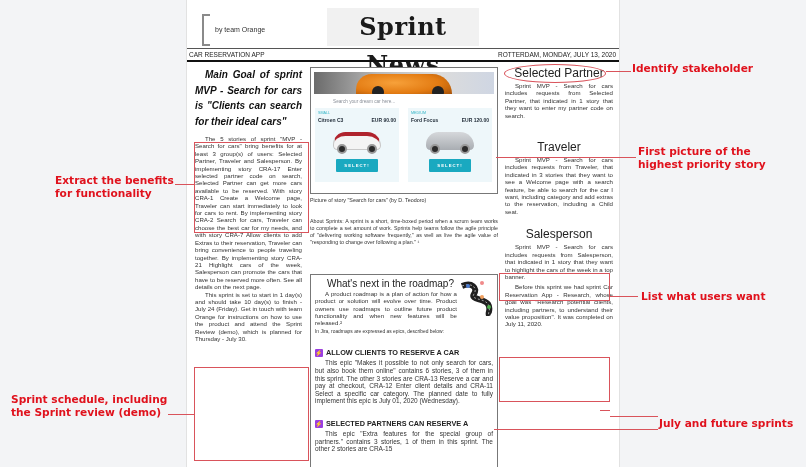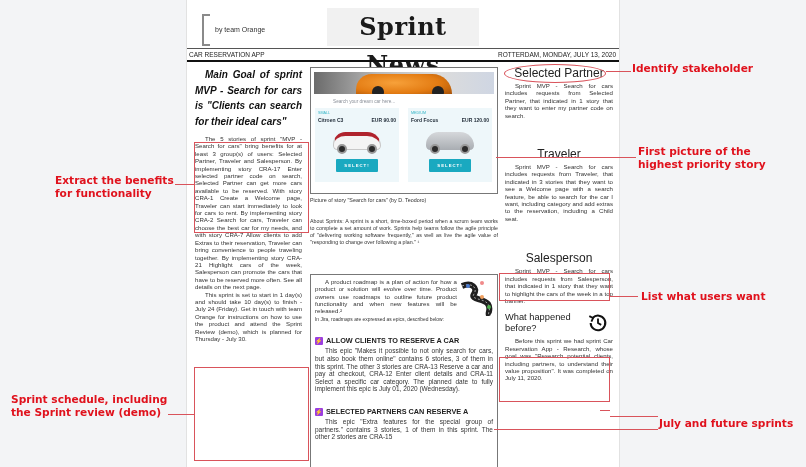--- a/index.html
+++ b/index.html
@@ -125,20 +125,21 @@
 
   <div class="roadmap">
     <svg class="road-icon" viewBox="0 0 34 36">
       <path d="M2 6 C12 2, 18 8, 14 14 C10 20, 24 18, 28 24 C32 30, 26 34, 30 36" stroke="#1f1f1f" stroke-width="6" fill="none"></path>
       <path d="M2 6 C12 2, 18 8, 14 14 C10 20, 24 18, 28 24 C32 30, 26 34, 30 36" stroke="#ffffff" stroke-width="0.6" stroke-dasharray="2 2" fill="none"></path>
       <circle cx="22" cy="3" r="2" fill="#f08a8a"></circle>
       <circle cx="8" cy="6" r="2" fill="#4a7bd0"></circle>
       <circle cx="22" cy="17" r="2" fill="#f0a060"></circle>
       <circle cx="29" cy="27" r="2" fill="#4cae4c"></circle>
     </svg>
+    <div class="rm-title">What's next in the roadmap?</div>
     <div class="rm-intro">A product roadmap is a plan of action for how a product or solution will evolve over time. Product owners use roadmaps to outline future product functionality and when new features will be released.²</div>
     <div class="rm-note">In Jira, roadmaps are expressed as epics, described below:</div>
 
     <div class="epic-h">
       <span class="epic-icon">⚡</span>
       <span>ALLOW CLIENTS TO RESERVE A CAR</span>
     </div>
     <div class="epic-body">
         <p>This epic "Makes it possible to not only search for cars, but also book them online" contains 6 stories, 3 of them in this sprint. The other 3 stories are CRA-13 Reserve a car and pay at checkout, CRA-12 Enter client details and CRA-11 Select a specific car category. The planned date to fully implement this epic is July 01, 2020 (Wednesday).</p>
       </div>
@@ -151,38 +152,30 @@
         <p>This epic "Extra features for the special group of partners." contains 3 stories, 1 of them in this sprint. The other 2 stories are CRA-15</p>
       </div>
   </div>
 
   <div class="col-right">
     <div class="rc-h">Selected Partner</div>
     <div class="rc-body">
         <p>Sprint MVP - Search for cars includes requests from Selected Partner, that indicated in 1 story that they want to enter my partner code on search.</p>
       </div>
 
-    <div class="rc-h" style="margin-top:29px">Traveler</div>
+    <div class="rc-h" style="margin-top:22px">Traveler</div>
     <div class="rc-body">
         <p>Sprint MVP - Search for cars includes requests from Traveler, that indicated in 3 stories that they want to see a Welcome page with a search feature, be able to search for the car I want, including category and add extras to the reservation, including a Child seat.</p>
       </div>
 
-    <div class="rc-h" style="margin-top:30px">Salesperson</div>
+    <div class="rc-h" style="margin-top:13px">Salesperson</div>
     <div class="rc-body">
         <p><span>Sprint MVP - Search for cars includes requests from Salesperson, that indicated</span> <span>in 1 story that they want to highlight the cars of the week in a top banner.</span></p>
       </div>
 
-    <div class="history-row">
-      <div class="rc-h2">What happened before?</div>
-      <svg class="history-icon" viewBox="0 0 24 24">
-        <path d="M4 12 A8 8 0 1 0 6.3 6.3" stroke="#111" stroke-width="2.2" fill="none"></path>
-        <path d="M2.5 4.5 L6.6 6.6 L4.8 10.6" stroke="#111" stroke-width="2" fill="none"></path>
-        <path d="M12 7 L12 12 L15.5 14" stroke="#111" stroke-width="2" fill="none"></path>
-      </svg>
-    </div>
     <div class="rc-body">
         <p>Before this sprint we had sprint Car Reservation App - Research, whose goal was "Research potential clients, including partners, to understand their value proposition". It was completed on July 11, 2020.</p>
       </div>
   </div>
 </div>
 
 <div class="ann-box" style="left:194px;top:142px;width:115px;height:91px"></div>
 <div class="ann-box" style="left:194px;top:367px;width:115px;height:94px"></div>
 <div class="ann-box" style="left:499px;top:273px;width:111px;height:28px"></div>
 <div class="ann-box" style="left:499px;top:357px;width:111px;height:45px"></div>

